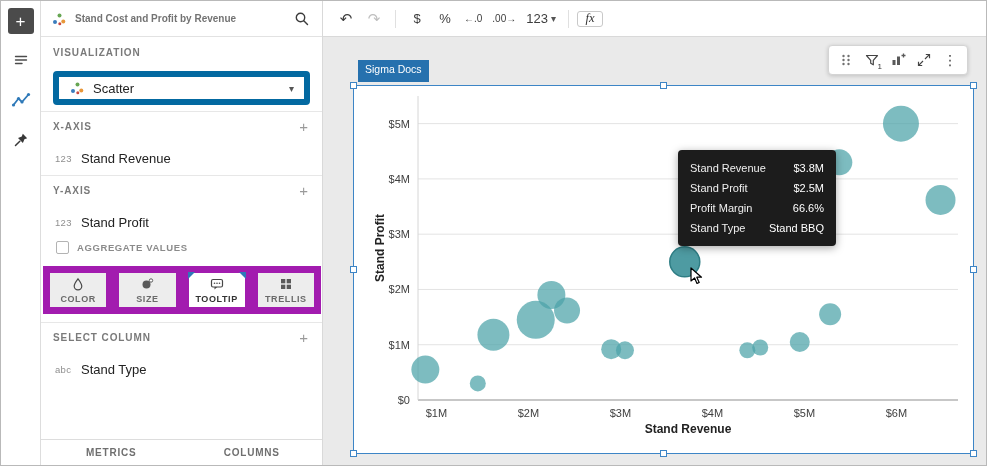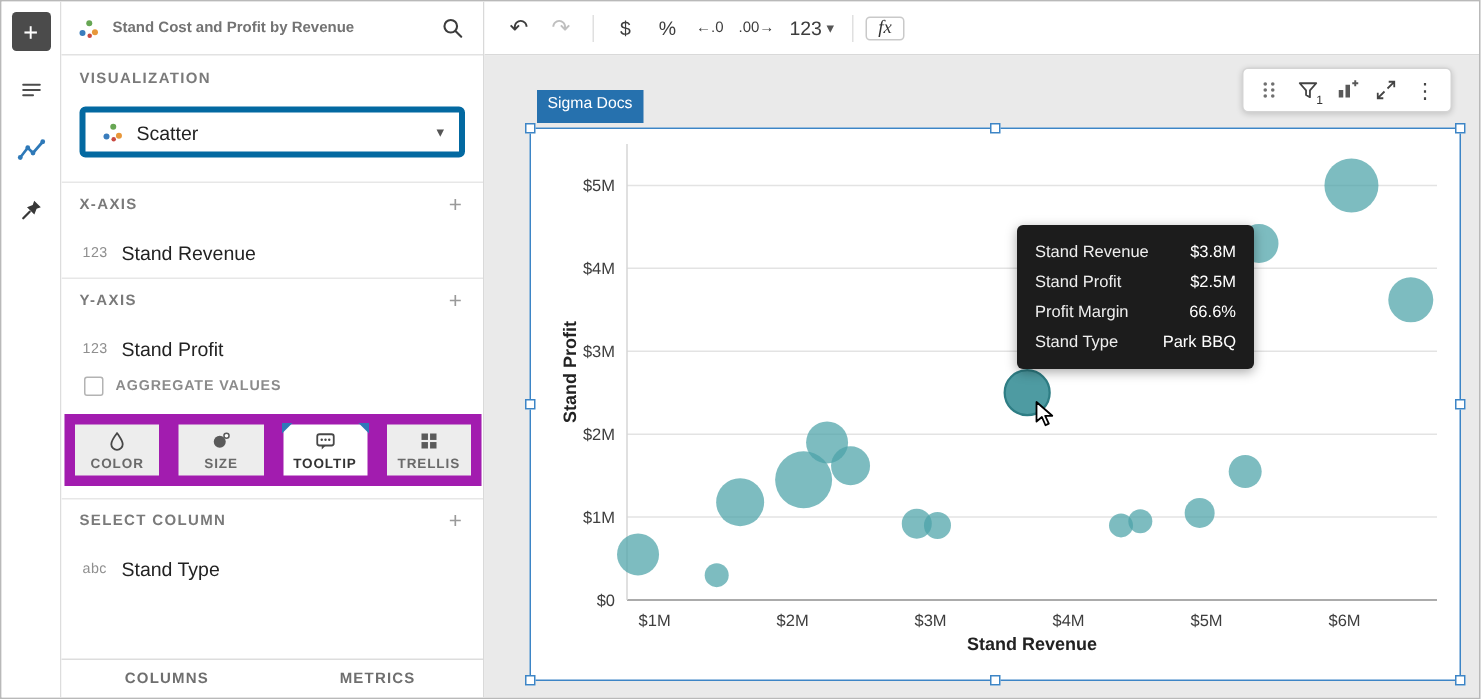--- a/index.html
+++ b/index.html
@@ -15,21 +15,21 @@
   
   .panel { flex:0 0 282px; border-right:1px solid #d9d9d9; display:flex; flex-direction:column; background:#fff; }
   .panel-header { flex:0 0 36px; border-bottom:1px solid #e2e2e2; display:flex; align-items:center; gap:8px; padding:0 10px; }
   .panel-title { flex:1; font-size:10px; font-weight:700; color:#737373; white-space:nowrap; overflow:hidden; }
   .icon-btn { background:none; border:none; padding:2px; display:flex; align-items:center; cursor:pointer; }
   .panel-body { flex:1; overflow:hidden; }
   .sec { display:flex; align-items:center; justify-content:space-between; padding:0 12px; height:30px; }
   .sec.bordered { border-top:1px solid #e7e7e7; }
   .sec-label { font-size:10px; font-weight:700; color:#7a7a7a; letter-spacing:.9px; }
   .plus-btn { background:none; border:none; color:#9a9a9a; font-size:15px; line-height:1; padding:0 2px; cursor:pointer; }
-  .select { margin:4px 12px 16px; height:34px; border:4px solid #0369a1; border-radius:4px; display:flex; align-items:center; gap:8px; padding:0 10px; cursor:pointer; background:#fff; }
+  .select { margin:4px 12px 6px; height:34px; border:6px solid #0369a1; border-radius:4px; display:flex; align-items:center; gap:8px; padding:0 10px; cursor:pointer; background:#fff; }
   .select-label { flex:1; font-size:13px; color:#222; }
   .chevron { font-size:10px; color:#555; }
   .field { display:flex; align-items:center; height:34px; padding:0 12px 0 14px; cursor:pointer; }
   .badge { width:26px; font-size:9.5px; color:#8f8f8f; letter-spacing:.3px; flex:0 0 26px; }
   .field-name { font-size:13px; color:#222; }
   .agg { display:flex; align-items:center; gap:8px; padding:2px 12px 10px 15px; }
   .checkbox { width:13px; height:13px; border:1px solid #b3b3b3; border-radius:2px; background:#fff; cursor:pointer; flex:0 0 13px; }
   .agg-label { font-size:9.5px; color:#8b8b8b; font-weight:700; letter-spacing:.6px; }
   .tabs { display:flex; margin:2px 2px 8px; height:48px; }
   .tab { flex:1; background:#ededed; border:7px solid #a21caf; margin-right:-1px; display:flex; flex-direction:column; align-items:center; justify-content:center; gap:3px; position:relative; cursor:pointer; }
@@ -204,22 +204,22 @@
         <span class="sec-label">SELECT COLUMN</span>
         <button class="plus-btn">+</button>
       </div>
       <div class="field">
         <span class="badge">abc</span>
         <span class="field-name">Stand Type</span>
       </div>
     </div>
 
     <div class="panel-footer">
+      <div class="footer-tab">METRICS</div>
       <div class="footer-tab">COLUMNS</div>
-      <div class="footer-tab">METRICS</div>
     </div>
   </div>
 
   <div class="main">
     <div class="topbar">
       <button class="tb-btn">
           <span class="arrow-glyph">↶</span>
         </button>
       <button class="tb-btn disabled">
           <span class="arrow-glyph">↷</span>
@@ -338,21 +338,21 @@
             <div class="tt-row">
               <span class="tt-label">Stand Profit</span>
               <span class="tt-value">$2.5M</span>
             </div>
             <div class="tt-row">
               <span class="tt-label">Profit Margin</span>
               <span class="tt-value">66.6%</span>
             </div>
             <div class="tt-row">
               <span class="tt-label">Stand Type</span>
-              <span class="tt-value">Park BBQ</span>
+              <span class="tt-value">Stand BBQ</span>
             </div>
           </div>
 
         <div class="cursor">
           <svg width="14" height="18" viewBox="0 0 14 18">
               <polygon points="1,1 1,14 4.6,11 7,16.5 9.2,15.4 6.8,10.2 11.5,10.2" fill="#fff" stroke="#000" stroke-width="1.2" stroke-linejoin="round"></polygon>
             </svg>
         </div>
       </div>
     </div>

